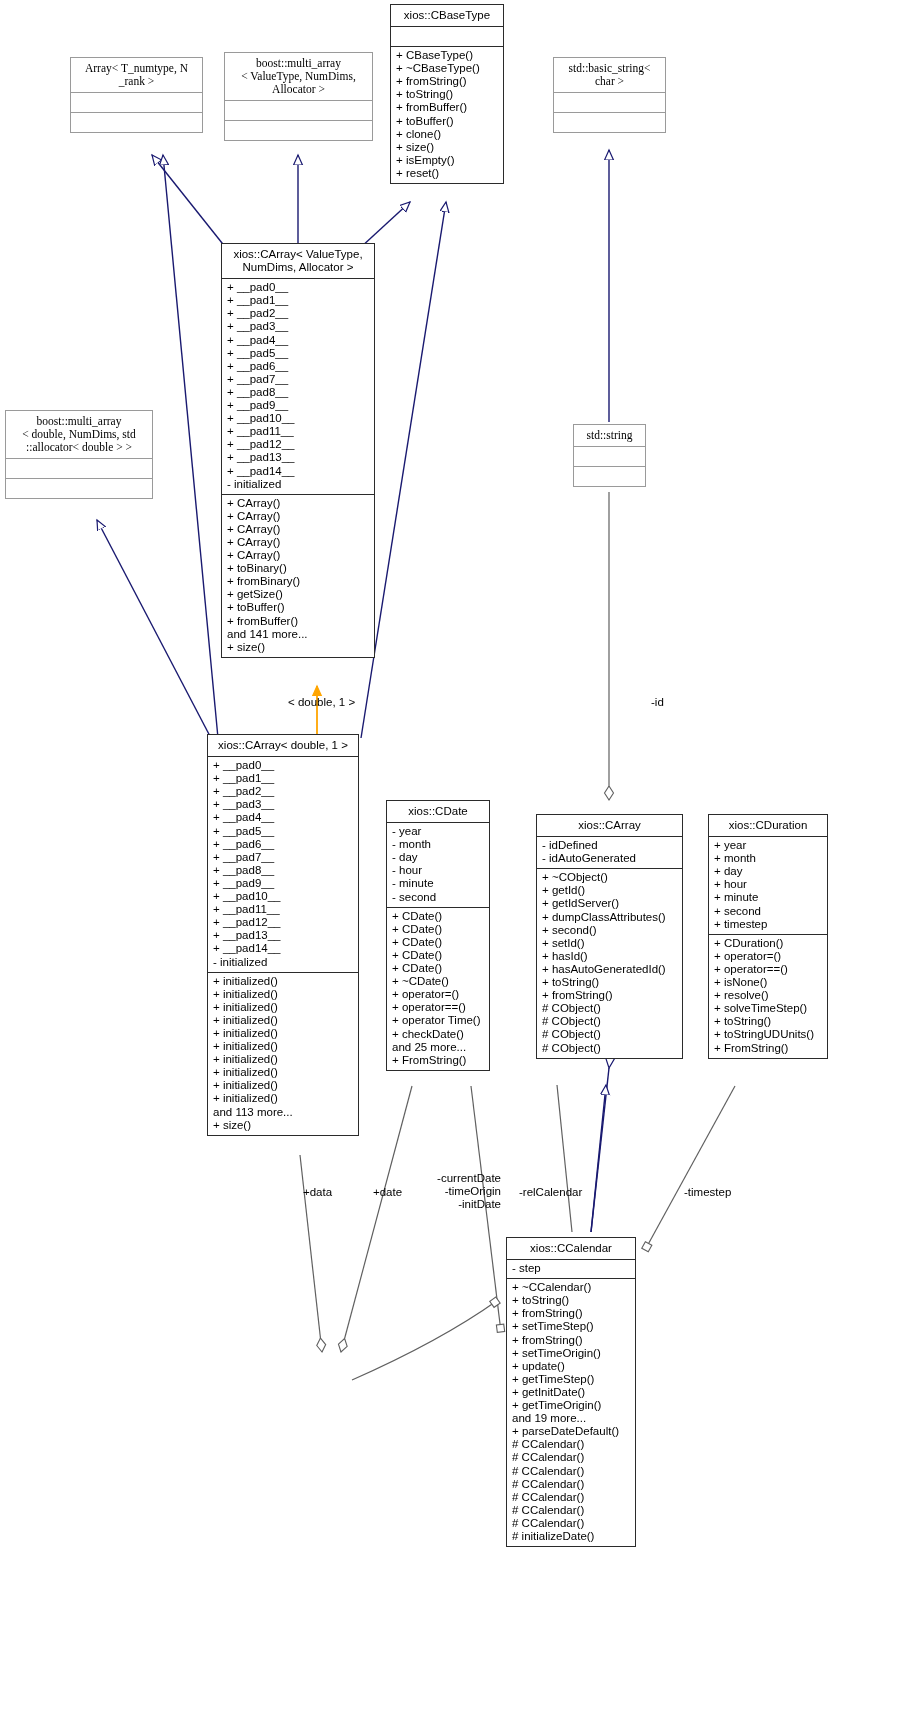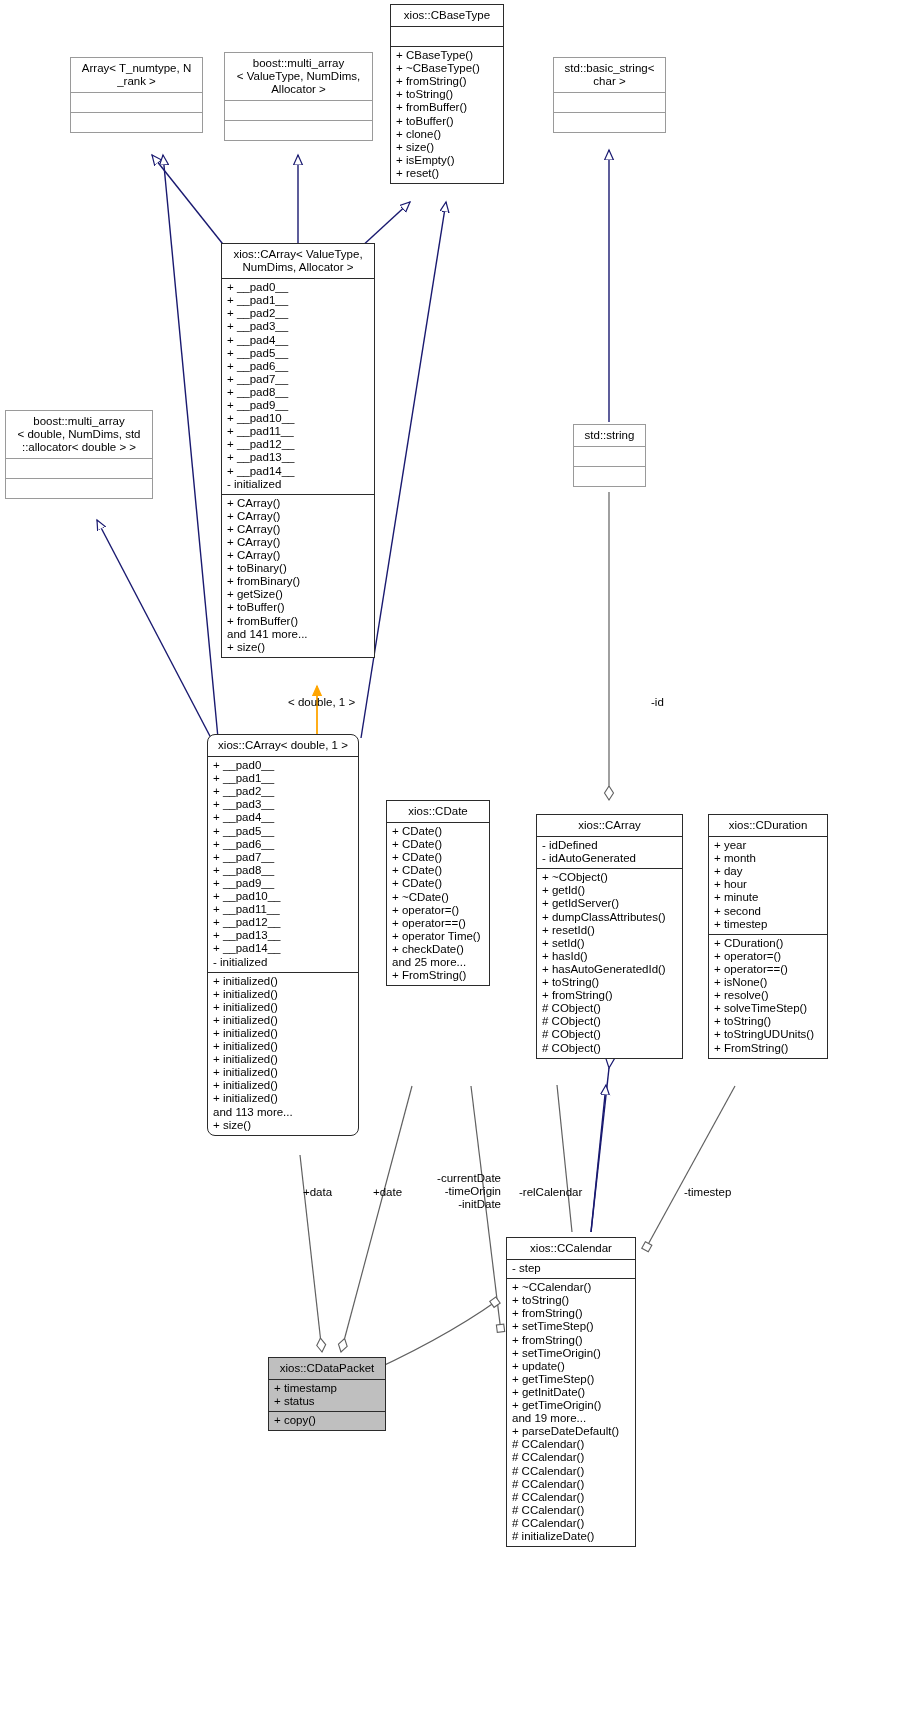--- a/index.html
+++ b/index.html
@@ -30,21 +30,21 @@
   }
   .node.thin{border:1px solid #9a9a9a;}
   .node.bold{border:1px solid #2b2b2b;}
   .node.filled{background:#bfbfbf;border:1px solid #2b2b2b;}
   .node .title{
     text-align:center;
     padding:4px 4px 4px 4px;
     white-space:pre-line;
   }
   .node.bold .title,.node.filled .title{border-bottom:1px solid #2b2b2b;}
-  .node.thin .title{border-bottom:1px solid #9a9a9a;}
+  .node.thin .title{border-bottom:1px solid #9a9a9a;font-family:Liberation Serif, serif;}
   .node .sec{
     padding:2px 5px 3px 5px;
     min-height:13px;
   }
   .node.bold .sec.divider,.node.filled .sec.divider{border-bottom:1px solid #2b2b2b;}
   .node.thin .sec.divider{border-bottom:1px solid #9a9a9a;}
   .node .sec div{white-space:pre;}
   .empty-sec{height:14px;}
   .edge-label{
     position:absolute;
@@ -195,21 +195,21 @@
     <div class="sec divider empty-sec"></div>
     <div class="sec empty-sec"></div>
   </div>
 
   <div class="node thin" style="left:573px; top:424px; width:73px;">
     <div class="title">std::string</div>
     <div class="sec divider empty-sec"></div>
     <div class="sec empty-sec"></div>
   </div>
 
-  <div class="node bold" style="left:207px; top:734px; width:152px;border-radius:8px;">
+  <div class="node bold" style="left:207px; top:734px; width:152px;">
     <div class="title">xios::CArray&lt; double, 1 &gt;</div>
     <div class="sec divider">
         <div>+ __pad0__</div>
         <div>+ __pad1__</div>
         <div>+ __pad2__</div>
         <div>+ __pad3__</div>
         <div>+ __pad4__</div>
         <div>+ __pad5__</div>
         <div>+ __pad6__</div>
         <div>+ __pad7__</div>
@@ -233,20 +233,28 @@
         <div>+ initialized()</div>
         <div>+ initialized()</div>
         <div>+ initialized()</div>
         <div>and 113 more...</div>
         <div>+ size()</div>
       </div>
   </div>
 
   <div class="node bold" style="left:386px; top:800px; width:104px;">
     <div class="title">xios::CDate</div>
+    <div class="sec divider">
+        <div>- year</div>
+        <div>- month</div>
+        <div>- day</div>
+        <div>- hour</div>
+        <div>- minute</div>
+        <div>- second</div>
+      </div>
     <div class="sec">
         <div>+ CDate()</div>
         <div>+ CDate()</div>
         <div>+ CDate()</div>
         <div>+ CDate()</div>
         <div>+ CDate()</div>
         <div>+ ~CDate()</div>
         <div>+ operator=()</div>
         <div>+ operator==()</div>
         <div>+ operator Time()</div>
@@ -260,21 +268,21 @@
     <div class="title">xios::CArray</div>
     <div class="sec divider">
         <div>- idDefined</div>
         <div>- idAutoGenerated</div>
       </div>
     <div class="sec">
         <div>+ ~CObject()</div>
         <div>+ getId()</div>
         <div>+ getIdServer()</div>
         <div>+ dumpClassAttributes()</div>
-        <div>+ resetId()</div>
+        <div>+ second()</div>
         <div>+ setId()</div>
         <div>+ hasId()</div>
         <div>+ hasAutoGeneratedId()</div>
         <div>+ toString()</div>
         <div>+ fromString()</div>
         <div># CObject()</div>
         <div># CObject()</div>
         <div># CObject()</div>
         <div># CObject()</div>
       </div>
@@ -326,30 +334,20 @@
         <div># CCalendar()</div>
         <div># CCalendar()</div>
         <div># CCalendar()</div>
         <div># CCalendar()</div>
         <div># CCalendar()</div>
         <div># CCalendar()</div>
         <div># initializeDate()</div>
       </div>
   </div>
 
-  <div class="node filled" style="left:268px; top:1357px; width:118px;">
-    <div class="title">xios::CDataPacket</div>
-    <div class="sec divider">
-        <div>+ timestamp</div>
-        <div>+ status</div>
-      </div>
-    <div class="sec">
-        <div>+ copy()</div>
-      </div>
-  </div>
 
   <div class="edge-label" style="left:288px; top:696px;">&lt; double, 1 &gt;</div>
 
   <div class="edge-label" style="left:613px; top:696px;margin-left:38px;">-id</div>
 
   <div class="edge-label" style="left:303px; top:1186px;">+data</div>
 
   <div class="edge-label" style="left:373px; top:1186px;">+date</div>
 
   <div class="edge-label right" style="left:426px; top:1172px; width:75px;">-currentDate

